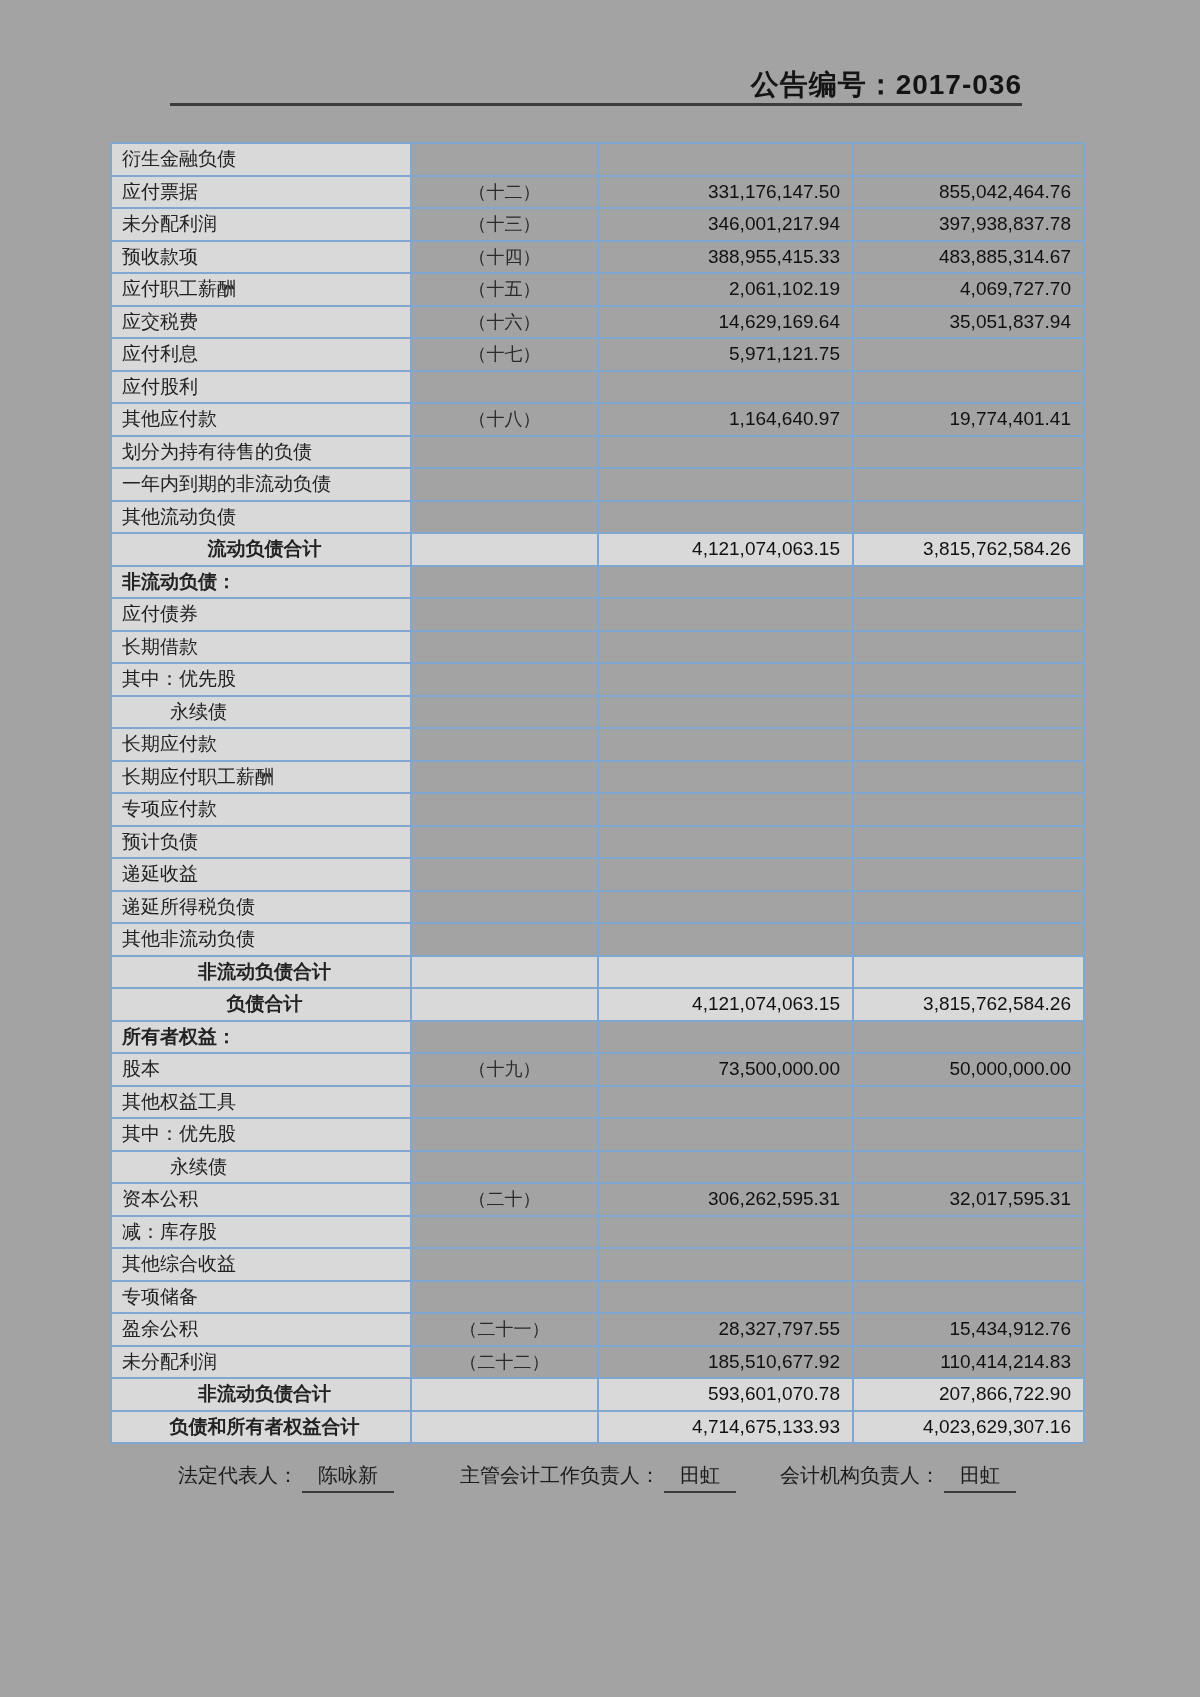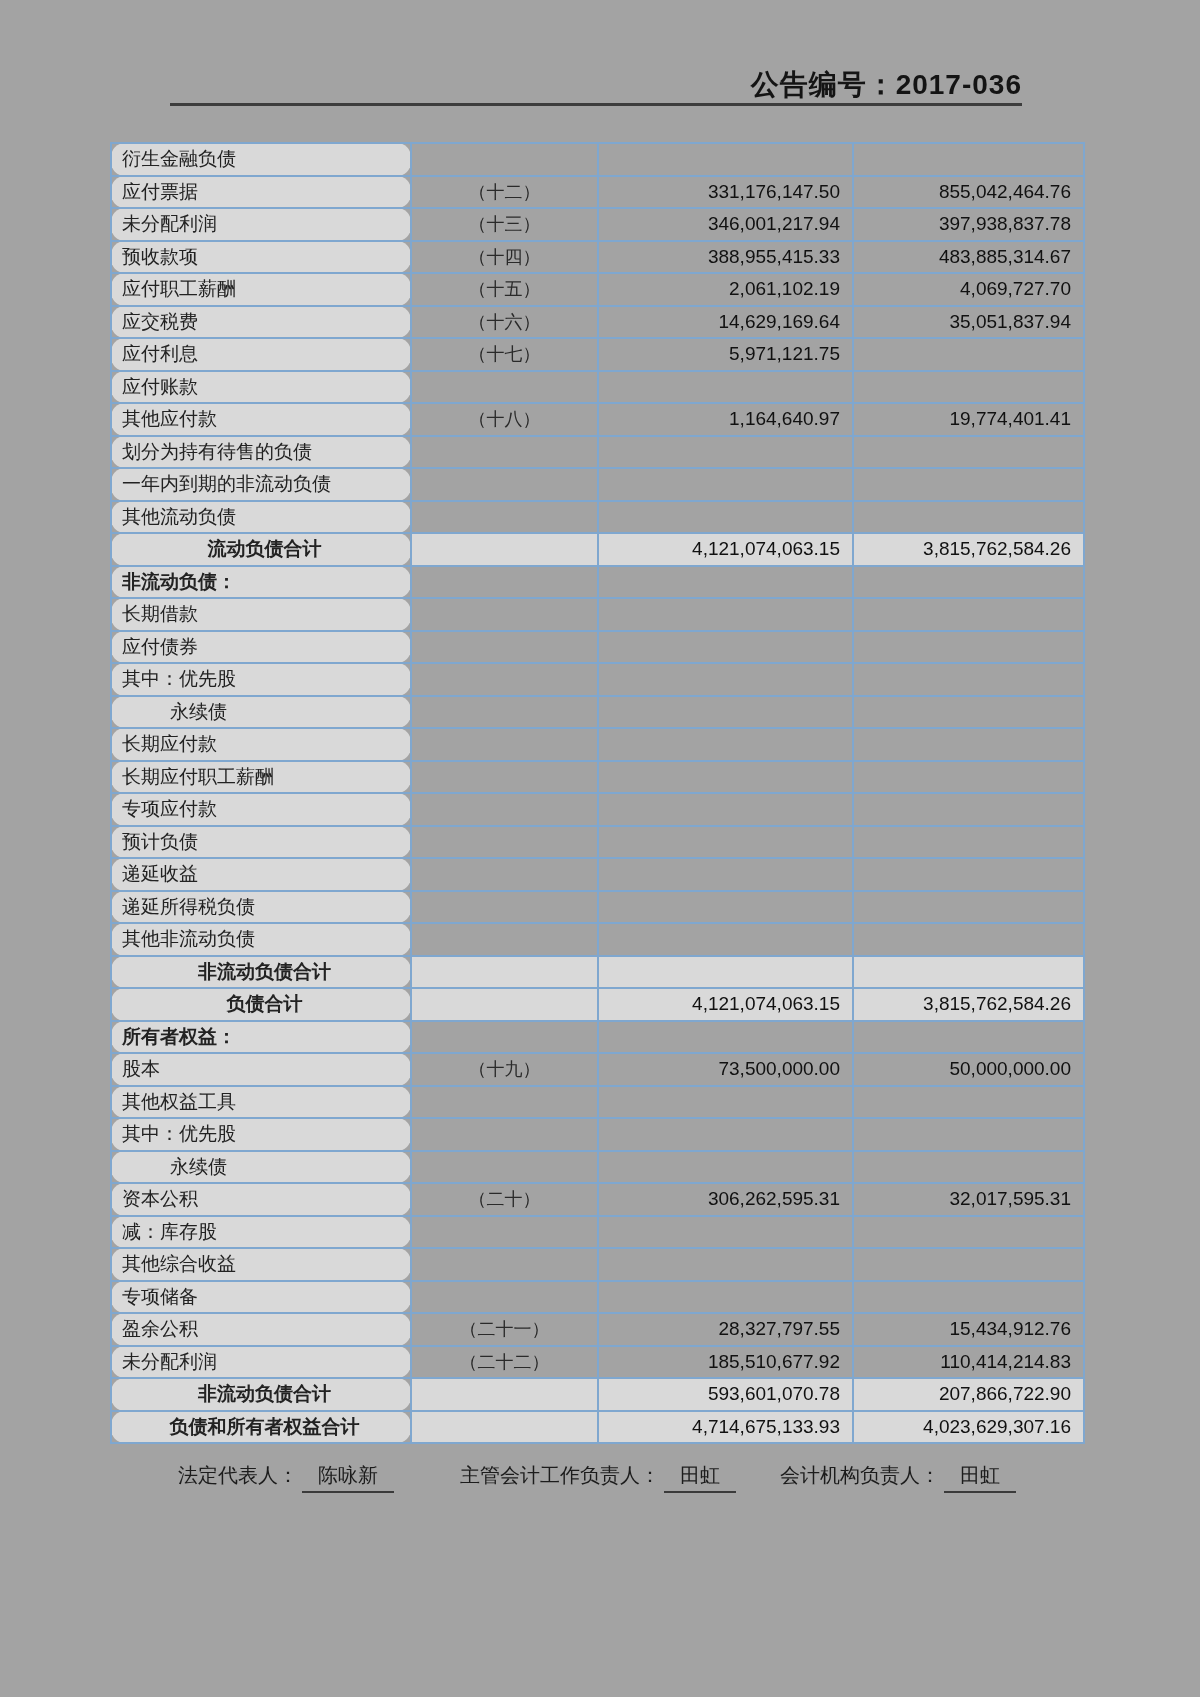--- a/index.html
+++ b/index.html
@@ -32,21 +32,21 @@
   .balance-table col.col-prev  { width:231px; }
 
   .balance-table td {
     border:2px solid #7fa7cf;
     height:30.5px;
     font-size:19px;
     padding:0;
     overflow:hidden;
     white-space:nowrap;
   }
-  td.c-label { background:#d9d9d9; text-align:left; padding-left:10px; color:#222;border-radius:14px; }
+  td.c-label { background:#d9d9d9; text-align:left; padding-left:10px; color:#222; }
   td.c-note  { text-align:center; color:#2a2a2a; font-size:18px; }
   td.c-num   { text-align:right; padding-right:12px; color:#111; }
 
   tr.row-indent  td.c-label { padding-left:58px; }
   tr.row-section td.c-label { font-weight:bold; }
   tr.row-total   td         { background:#d9d9d9;padding-left:40px; }
   tr.row-total   td.c-label { font-weight:bold; text-align:center; padding-left:7px;margin-top:14px; }
 
   
   .footer { position:absolute; top:1462px; left:0; width:1200px; height:40px; font-size:20px; color:#1c1c1c; }
@@ -114,21 +114,21 @@
           <td class="c-num">14,629,169.64</td>
           <td class="c-num">35,051,837.94</td>
         </tr>
         <tr class="row-normal">
           <td class="c-label">应付利息</td>
           <td class="c-note">（十七）</td>
           <td class="c-num">5,971,121.75</td>
           <td class="c-num"></td>
         </tr>
         <tr class="row-normal">
-          <td class="c-label">应付账款</td>
+          <td class="c-label">应付股利</td>
           <td class="c-note"></td>
           <td class="c-num"></td>
           <td class="c-num"></td>
         </tr>
         <tr class="row-normal">
           <td class="c-label">其他应付款</td>
           <td class="c-note">（十八）</td>
           <td class="c-num">1,164,640.97</td>
           <td class="c-num">19,774,401.41</td>
         </tr>
@@ -156,27 +156,27 @@
           <td class="c-num">4,121,074,063.15</td>
           <td class="c-num">3,815,762,584.26</td>
         </tr>
         <tr class="row-section">
           <td class="c-label">非流动负债：</td>
           <td class="c-note"></td>
           <td class="c-num"></td>
           <td class="c-num"></td>
         </tr>
         <tr class="row-normal">
+          <td class="c-label">应付债券</td>
+          <td class="c-note"></td>
+          <td class="c-num"></td>
+          <td class="c-num"></td>
+        </tr>
+        <tr class="row-normal">
           <td class="c-label">长期借款</td>
-          <td class="c-note"></td>
-          <td class="c-num"></td>
-          <td class="c-num"></td>
-        </tr>
-        <tr class="row-normal">
-          <td class="c-label">应付债券</td>
           <td class="c-note"></td>
           <td class="c-num"></td>
           <td class="c-num"></td>
         </tr>
         <tr class="row-normal">
           <td class="c-label">其中：优先股</td>
           <td class="c-note"></td>
           <td class="c-num"></td>
           <td class="c-num"></td>
         </tr>

